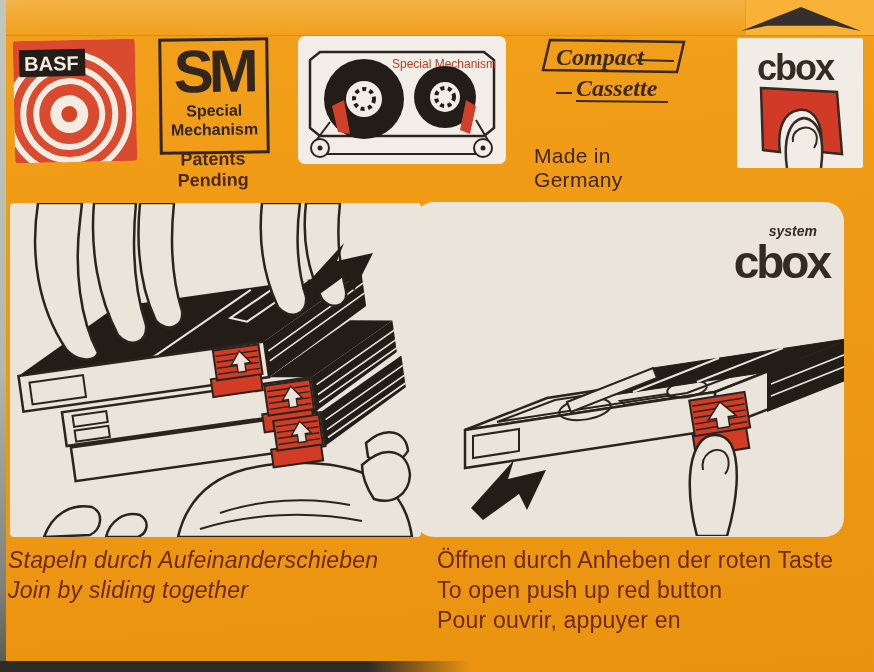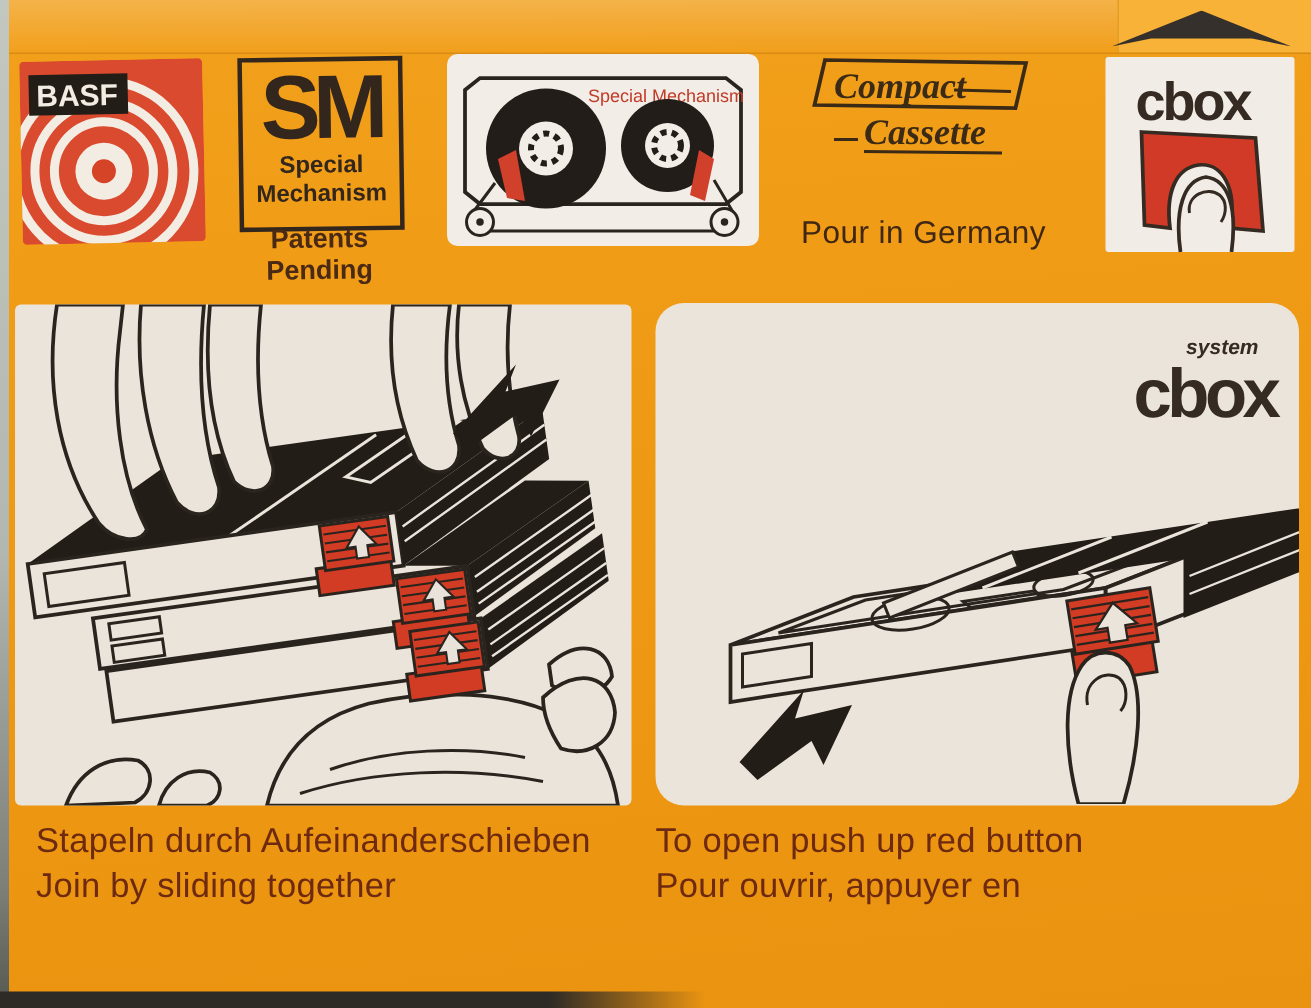--- a/index.html
+++ b/index.html
@@ -32,27 +32,27 @@
   .cassette-card{position:absolute;left:298px;top:36px;width:208px;height:128px;}
   .compact{position:absolute;left:536px;top:36px;width:152px;height:86px;color:#3b2a16;}
   .madein{position:absolute;left:534px;top:144px;width:170px;font-size:21px;
     color:#3f2713;letter-spacing:0.3px;}
   .cbox-sq{position:absolute;left:737px;top:38px;width:126px;height:130px;
     background:#f1ece5;border-radius:2px;}
 
   
   .panel{position:absolute;background:#ebe4db;border-radius:4px;}
   .panel.left{left:10px;top:203px;width:411px;height:334px;}
-  .panel.right{left:437px;top:202px;width:429px;height:335px;border-radius:19px;}
+  .panel.right{left:415px;top:202px;width:429px;height:335px;border-radius:19px;}
   .panel svg{display:block;}
 
   
   .caption{position:absolute;top:545px;color:#6e2a10;font-size:23px;line-height:30px;
     letter-spacing:0.2px;white-space:nowrap;}
-  .caption.left{left:24px;}
+  .caption.left{left:8px;font-style:italic;}
   .caption.right{left:437px;}
 </style>
 </head>
 <body>
 
 <div class="photo">
 
   <div class="sheen-top"></div>
   <div class="flap-right"></div>
   <div class="crease-top"></div>
@@ -104,21 +104,21 @@
   </svg>
 
   <svg class="compact" viewBox="0 0 152 86">
     <polygon points="14,4 148,6 141,36 7,34" fill="none" stroke="#3b2a16" stroke-width="2.5"></polygon>
     <text x="20" y="29" font-size="24" font-weight="bold" font-style="italic" font-family="Liberation Serif, DejaVu Serif, serif" fill="#3b2a16">Compact</text>
     <path d="M100,24 L138,25" stroke="#3b2a16" stroke-width="2"></path>
     <text x="40" y="60" font-size="24" font-weight="bold" font-style="italic" font-family="Liberation Serif, DejaVu Serif, serif" fill="#3b2a16">Cassette</text>
     <path d="M20,57 L36,57 M40,65 L132,66" stroke="#3b2a16" stroke-width="2"></path>
   </svg>
 
-  <div class="madein">Pour in Germany</div>
+  <div class="madein">Made in Germany</div>
 
   <svg class="cbox-sq" viewBox="0 0 126 130">
     <text x="20" y="42" font-size="36" font-weight="bold" letter-spacing="-2" fill="#352b22">cbox</text>
     <path d="M24,50 L100,54 L105,116 L83,114 C88,88 78,70 62,72 C47,74 40,90 43,114 L26,112 Z" fill="#d13a26" stroke="#352b22" stroke-width="2.5"></path>
     <path d="M50,130 C46,102 52,82 67,80 C82,82 88,100 84,130" fill="#f1ece5" stroke="#352b22" stroke-width="2.5"></path>
     <path d="M56,104 C54,92 68,86 76,92 C81,96 81,104 77,110" fill="none" stroke="#352b22" stroke-width="2"></path>
   </svg>
 
   <div class="panel left">
     <svg viewBox="0 0 411 334" width="411" height="334">
@@ -231,17 +231,18 @@
 
       <polygon points="56,306 99,258 93,277 131,268 112,308 104,292 68,318" fill="#231d18"></polygon>
     </svg>
   </div>
 
   <div class="caption left">
     <div>Stapeln durch Aufeinanderschieben</div>
     <div>Join by sliding together</div>
   </div>
   <div class="caption right">
+    <div>Öffnen durch Anheben der roten Taste</div>
     <div>To open push up red button</div>
     <div>Pour ouvrir, appuyer en</div>
   </div>
 
 </div>
 
 </body></html>

